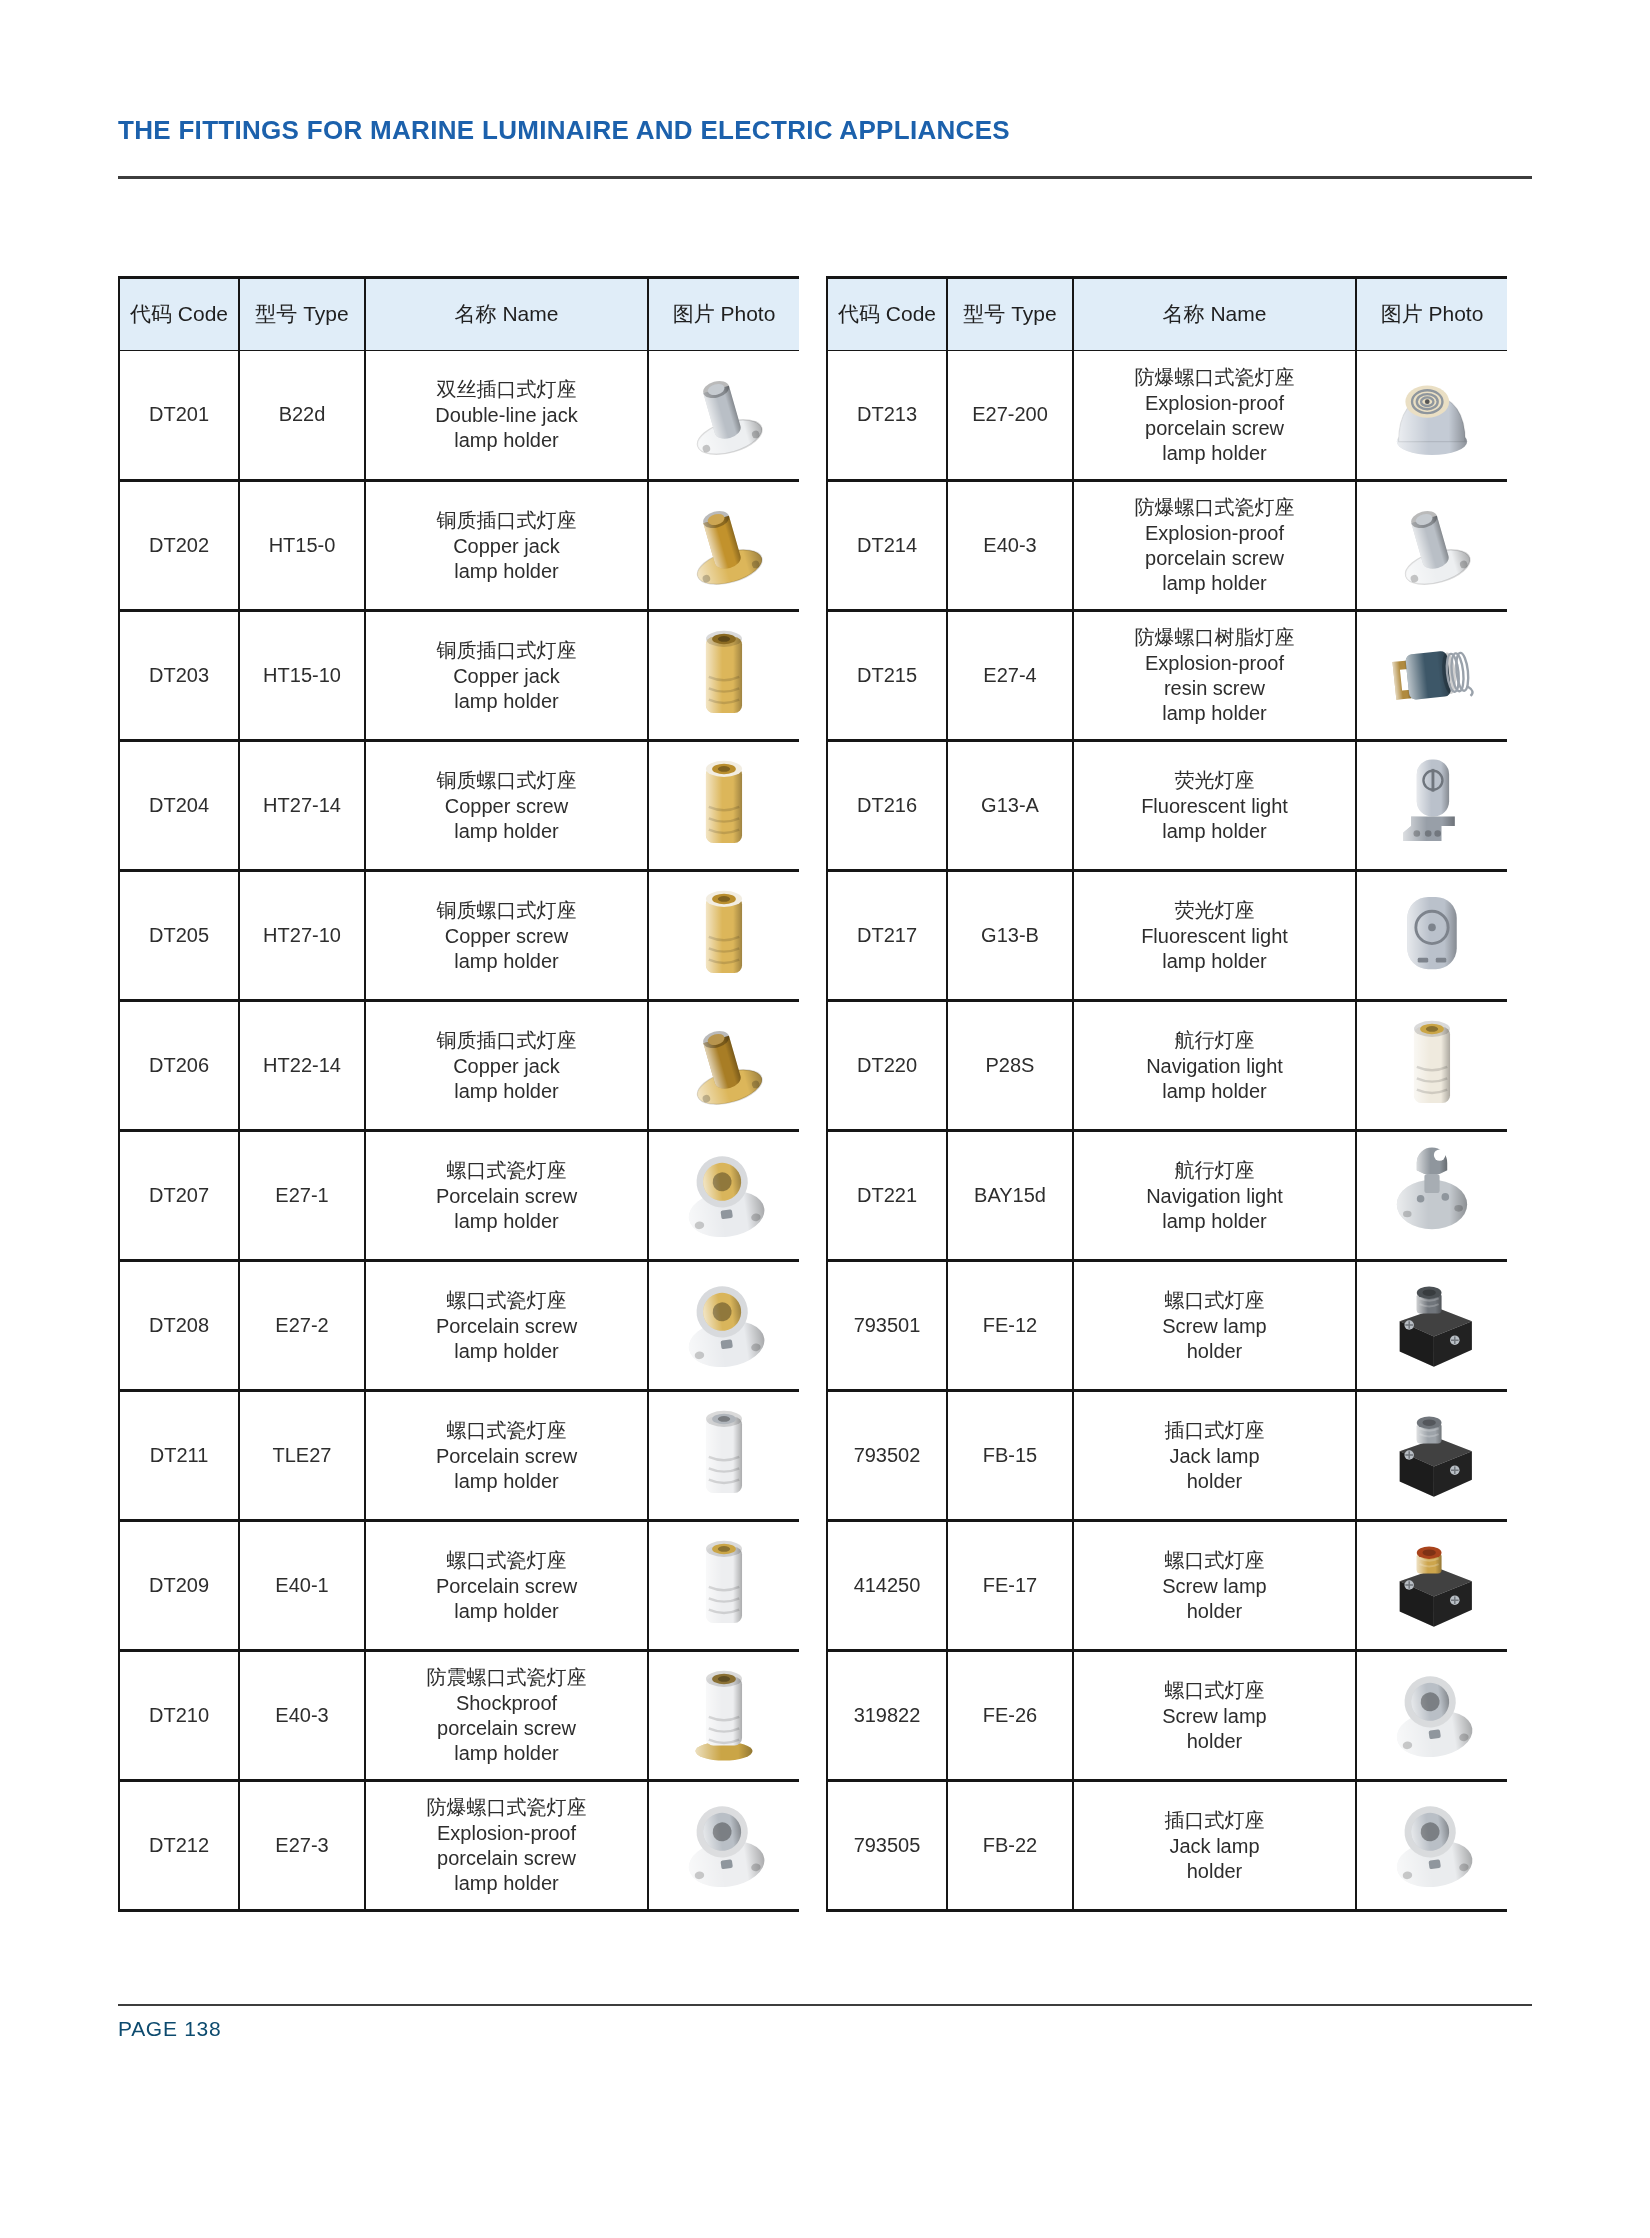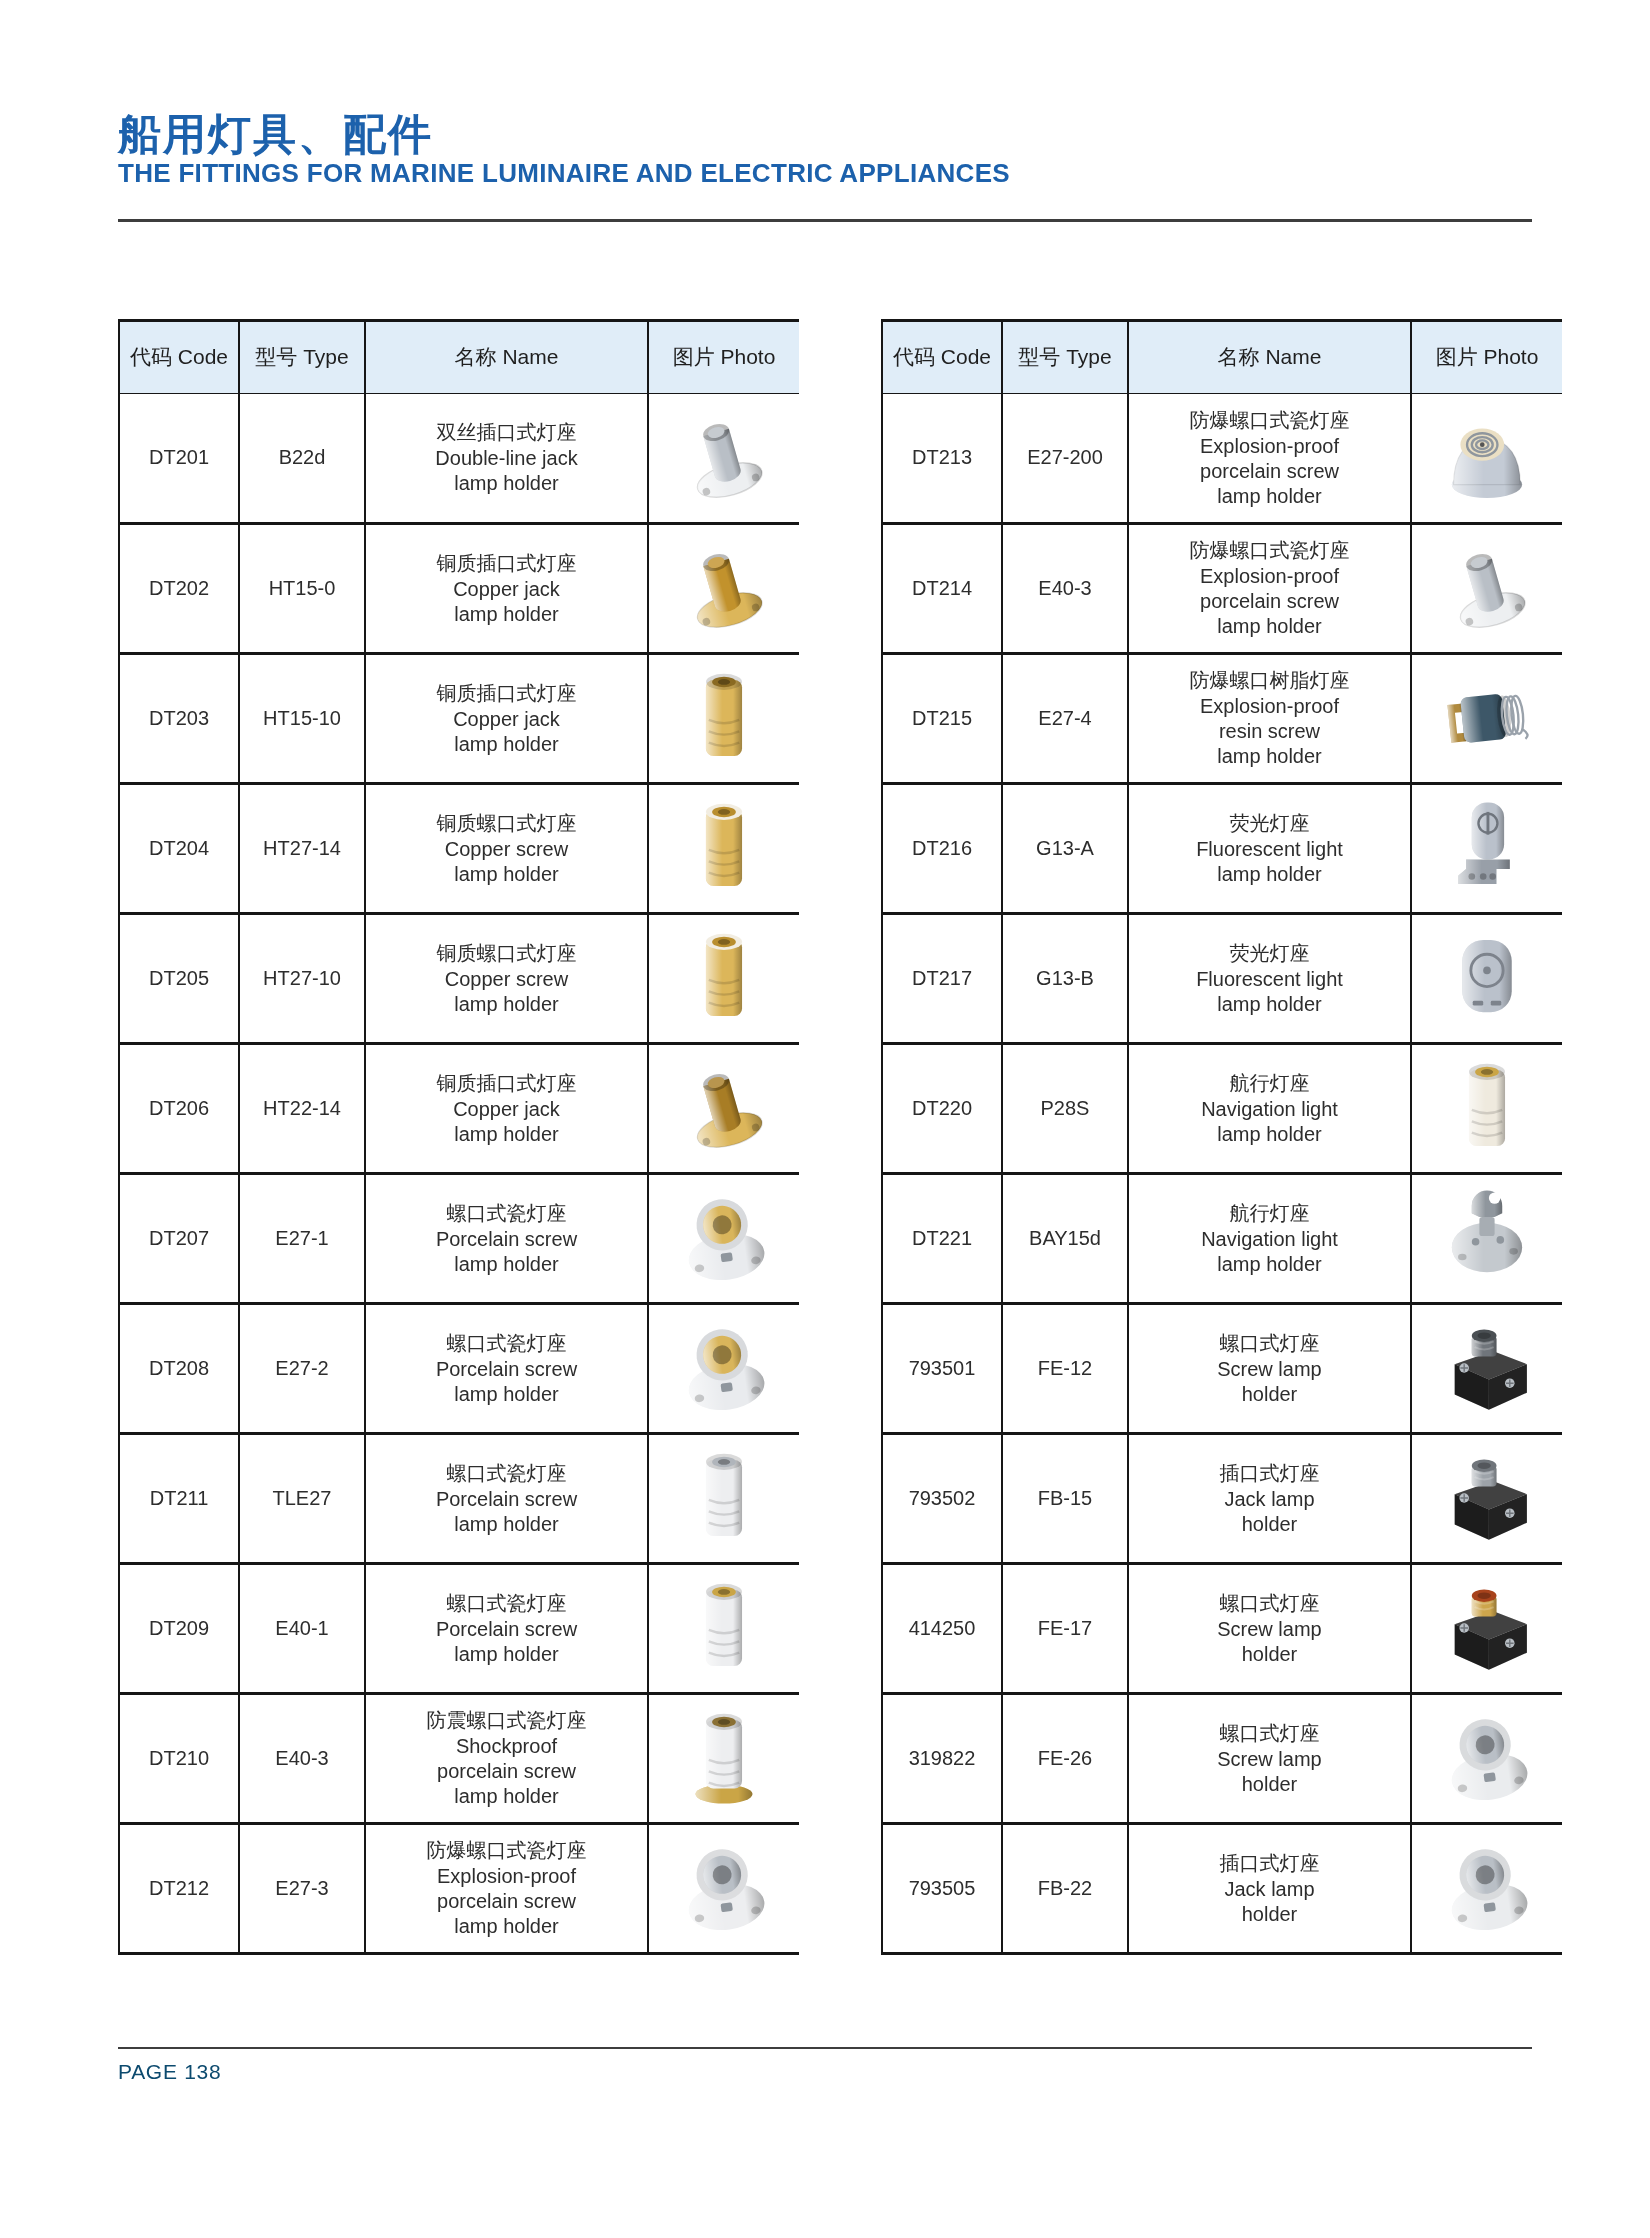--- a/index.html
+++ b/index.html
@@ -5,41 +5,40 @@
   html,body{margin:0;padding:0;background:#ffffff;}
   body{
     width:1650px;height:2239px;position:relative;
     font-family:"Liberation Sans","DejaVu Sans",sans-serif;
     color:#2d2d2d;-webkit-font-smoothing:antialiased;
   }
   .page{box-sizing:border-box;width:1650px;height:2239px;padding:113px 118px 0 118px;}
   .title-zh{font-size:43px;line-height:1;font-weight:600;color:#1c61ac;margin:0;letter-spacing:2px;}
   .title-en{font-size:26px;line-height:1;font-weight:700;color:#1c61ac;margin:4px 0 0 0;letter-spacing:0.3px;}
   .rule{height:2.7px;background:#3d3d3d;margin-top:33px;}
-  .tables{display:flex;gap:82px;margin-top:97px;}
+  .tables{display:flex;gap:27px;margin-top:97px;}
   table{border-collapse:collapse;table-layout:fixed;border-top:3.3px solid #161616;border-bottom:3.3px solid #161616;}
   .ptable{width:679px;}
   th,td{border-left:2px solid #161616;padding:4px 5.3px;box-sizing:border-box;}
   thead tr{border-bottom:1.3px solid #161616;height:73px;}
   tbody tr{border-bottom:3.3px solid #161616;height:130px;}
   th{background:#e0edf8;font-size:21px;font-weight:400;color:#1f1f1f;text-align:center;vertical-align:middle;}
   td{text-align:center;vertical-align:middle;font-size:20px;color:#2d2d2d;}
   .name-zh{font-size:20px;line-height:27px;}
   .name-en{font-size:20px;line-height:25px;white-space:pre-line;}
   .photo-wrap{display:flex;align-items:center;justify-content:center;height:100%;}
   .footer-rule{height:2.7px;background:#3d3d3d;margin-top:92px;}
   .page-num{font-size:21px;color:#0c4a6e;margin-top:10.6px;letter-spacing:0.7px;}
 </style>
 </head>
 <body>
 
 <div class="page">
 
   <header>
-    <h1 class="title-zh">船用灯具、配件</h1>
     <h2 class="title-en">THE FITTINGS FOR MARINE LUMINAIRE AND ELECTRIC APPLIANCES</h2>
     <div class="rule"></div>
   </header>
 
   <main class="tables">
 
     <table class="ptable" id="table-left">
       <colgroup>
         <col style="width:120px">
           <col style="width:126px">

